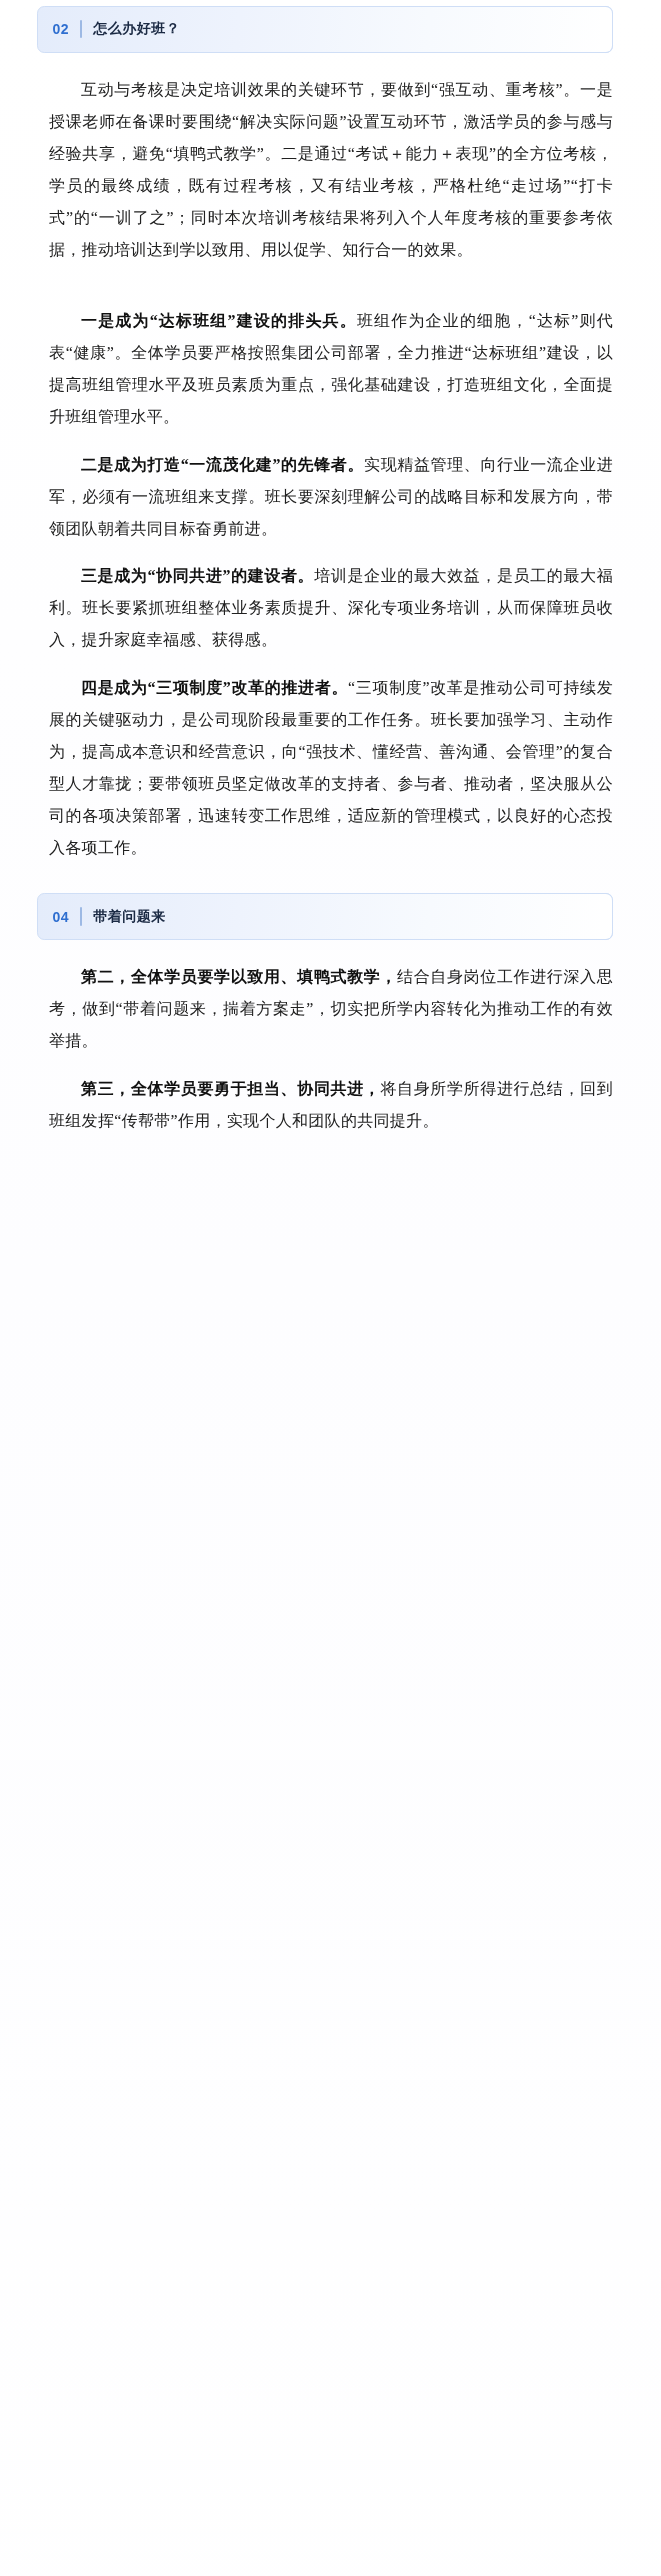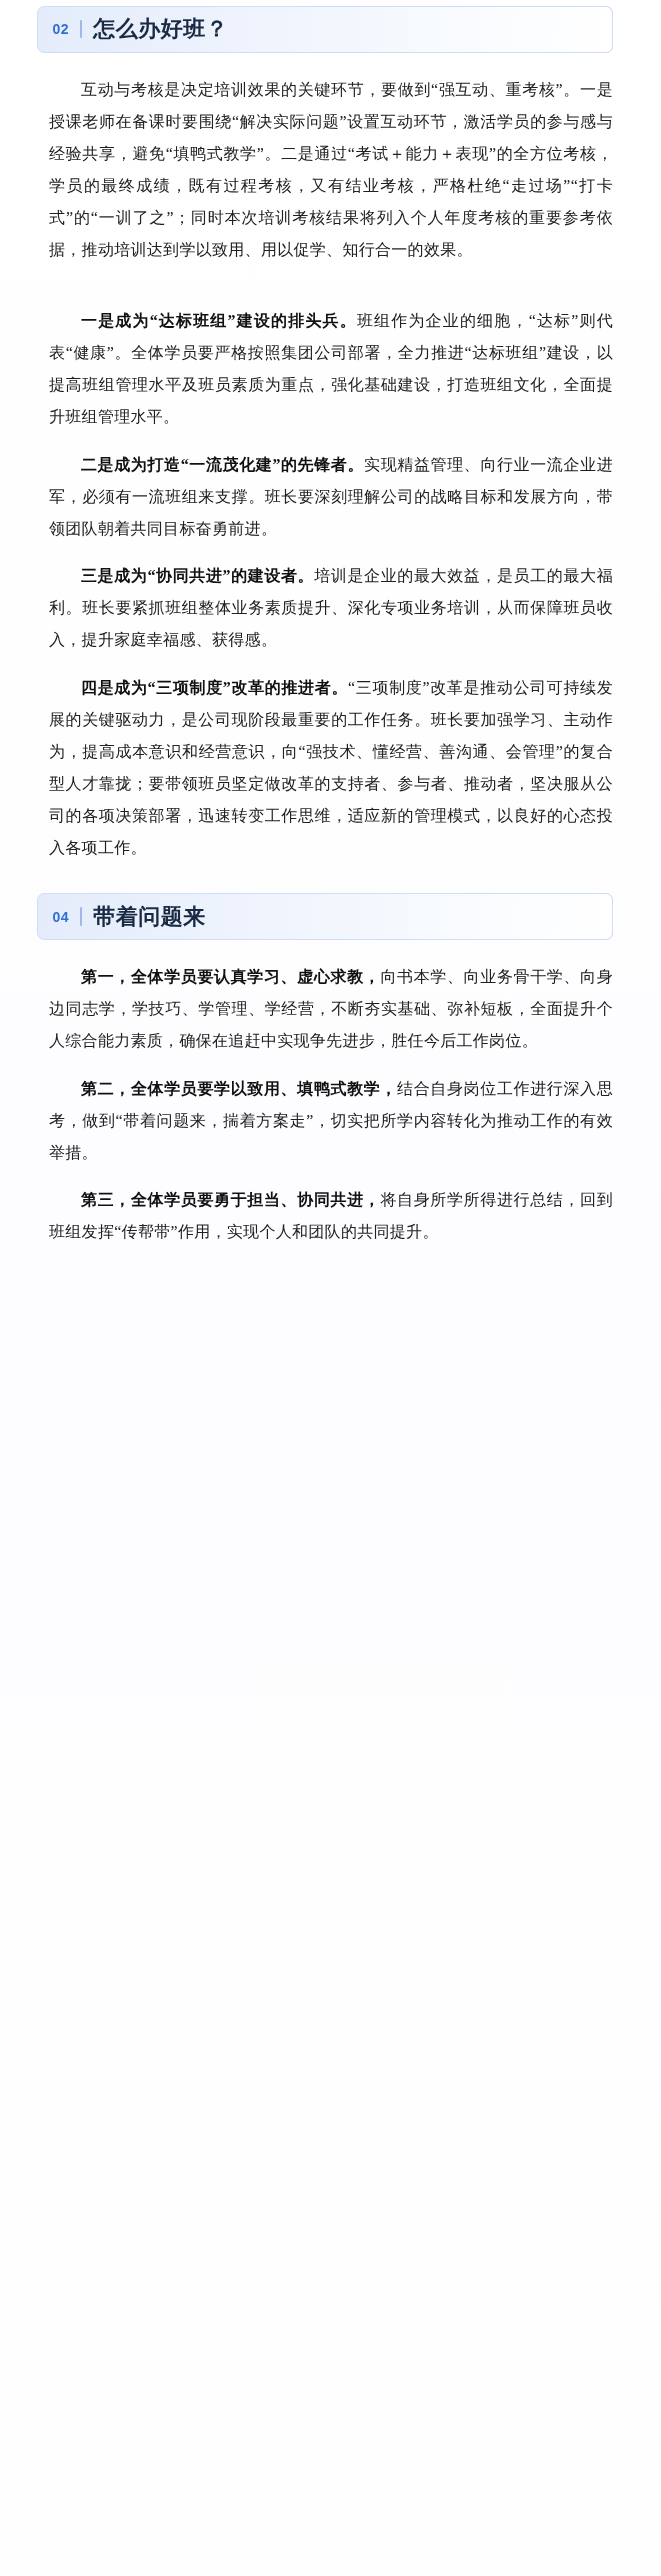--- a/index.html
+++ b/index.html
@@ -77,21 +77,21 @@
     z-index: 3;
     width: 1.5px;
     height: 18.5px;
     margin: 0 11.3px 0 11.3px;
     background: #9db9e4;
     border-radius: 1px;
   }
   .head-title {
     position: relative;
     z-index: 3;
-    font-size: 22px;
+    font-size: 14px;
     font-weight: bold;
     color: #1b2a44;
     letter-spacing: 0.5px;
   }
 
   
   .body-block {
     margin: 0 49px 0 49px;
     padding-top: 15.5px;
   }
@@ -137,20 +137,19 @@
       <div class="gap-after-block"></div>
       <div class="section-head">
         <div class="head-shell">
           <div class="head-bg"></div>
           <span class="head-num">04</span>
           <span class="head-sep"></span>
           <span class="head-title">带着问题来</span>
         </div>
       </div>
       <div class="body-block">
-        <p class="para"><span class="bold">第一，全体学员要认真学习、虚心求教，</span><span>向书本学、向业务骨干学、向身边同志学，学技巧、学管理、学经营，不断夯实基础、弥补短板，全面提升个人综合能力素质，确保在追赶中实现争先进步，胜任今后工作岗位。</span></p>
         <p class="para"><span class="bold">第二，全体学员要学以致用、填鸭式教学，</span><span>结合自身岗位工作进行深入思考，做到“带着问题来，揣着方案走”，切实把所学内容转化为推动工作的有效举措。</span></p>
         <p class="para"><span class="bold">第三，全体学员要勇于担当、协同共进，</span><span>将自身所学所得进行总结，回到班组发挥“传帮带”作用，实现个人和团队的共同提升。</span></p>
       </div>
       <div class="gap-after-block"></div>
     </div>
 </div>
 
 
 </body></html>

